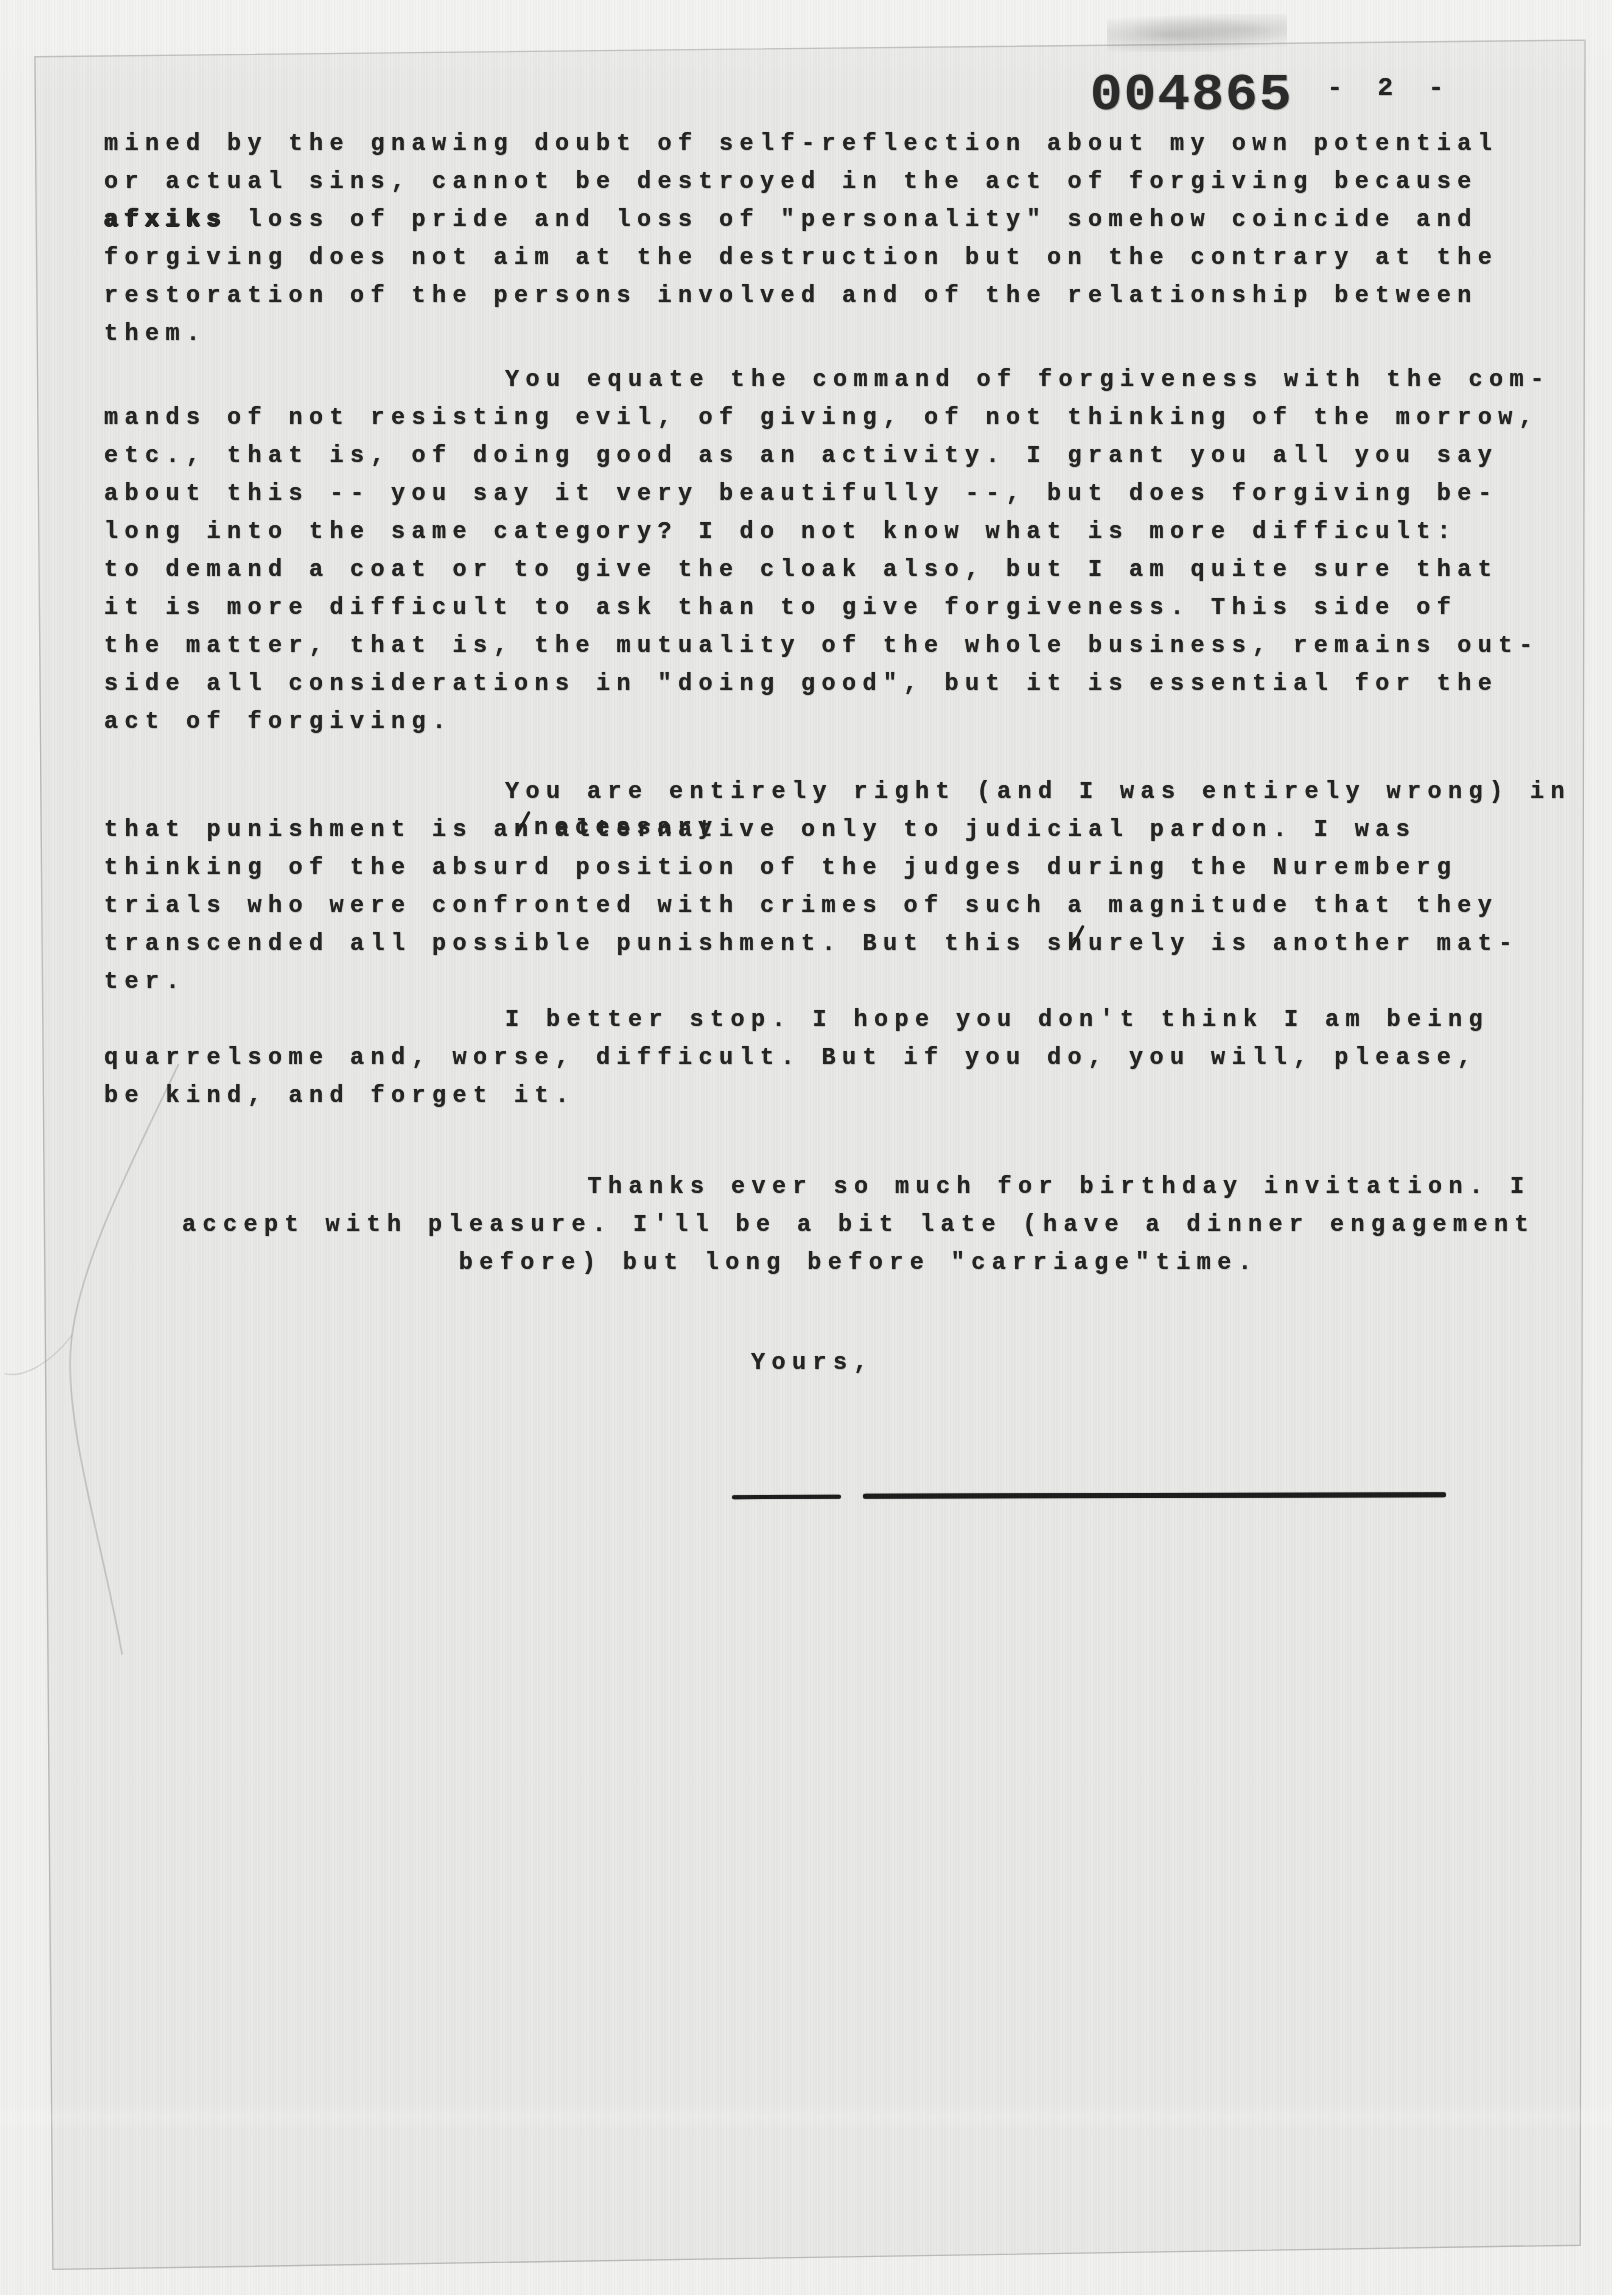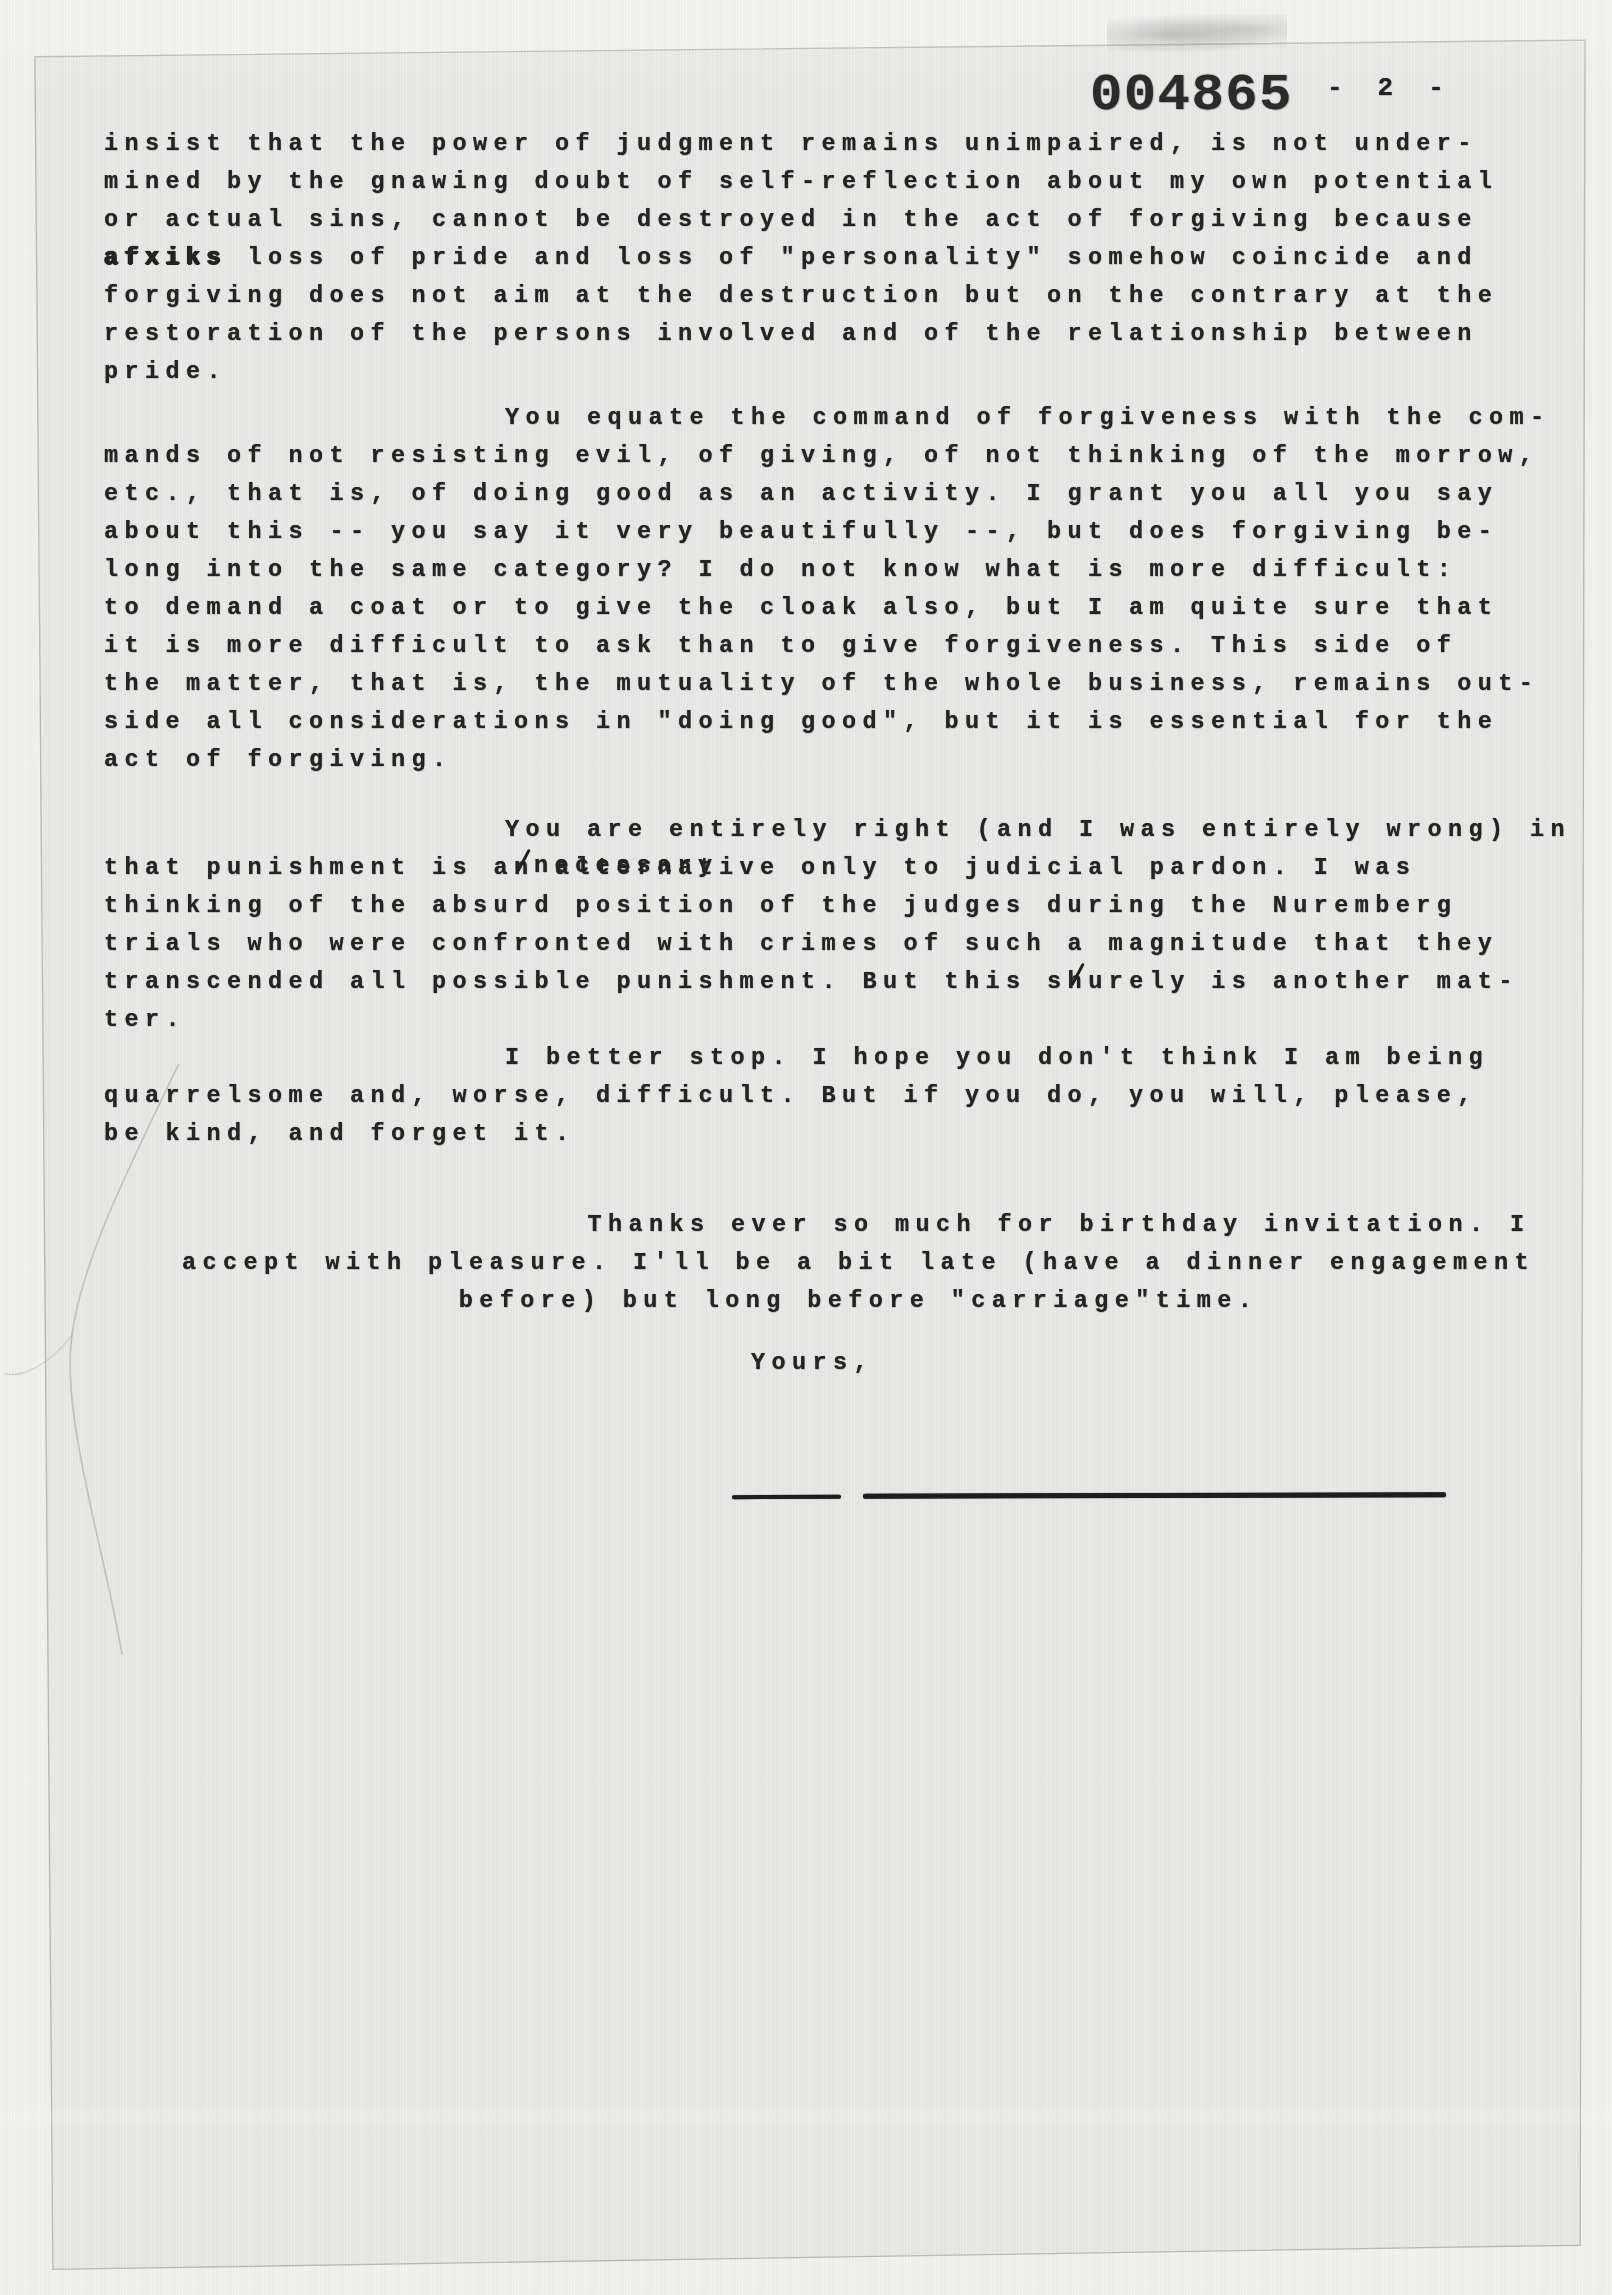--- a/index.html
+++ b/index.html
@@ -77,27 +77,26 @@
   <div class="texture"></div>
 
   <div class="smudge"></div>
 
   <div class="stamp ink">004865</div>
 
   <div class="pagenum ink">- 2 -</div>
 
   <div class="text-layer ink" id="text-layer">
       <div class="para">
-        <div class="line">insist that the power of judgment remains unimpaired, is not under-</div>
         <div class="line">mined by the gnawing doubt of self-reflection about my own potential</div>
         <div class="line">or actual sins, cannot be destroyed in the act of forgiving because</div>
         <div class="line"><span class="xout">afxiks</span><span> loss of pride and loss of "personality" somehow coincide and</span></div>
         <div class="line">forgiving does not aim at the destruction but on the contrary at the</div>
         <div class="line">restoration of the persons involved and of the relationship between</div>
-        <div class="line">pride.</div>
+        <div class="line">them.</div>
       </div>
       <div class="para indent">
         <div class="line">You equate the command of forgiveness with the com-</div>
         <div class="line">mands of not resisting evil, of giving, of not thinking of the morrow,</div>
         <div class="line">etc., that is, of doing good as an activity. I grant you all you say</div>
         <div class="line">about this -- you say it very beautifully --, but does forgiving be-</div>
         <div class="line">long into the same category? I do not know what is more difficult:</div>
         <div class="line">to demand a coat or to give the cloak also, but I am quite sure that</div>
         <div class="line">it is more difficult to ask than to give forgiveness. This side of</div>
         <div class="line">the matter, that is, the mutuality of the whole business, remains out-</div>

